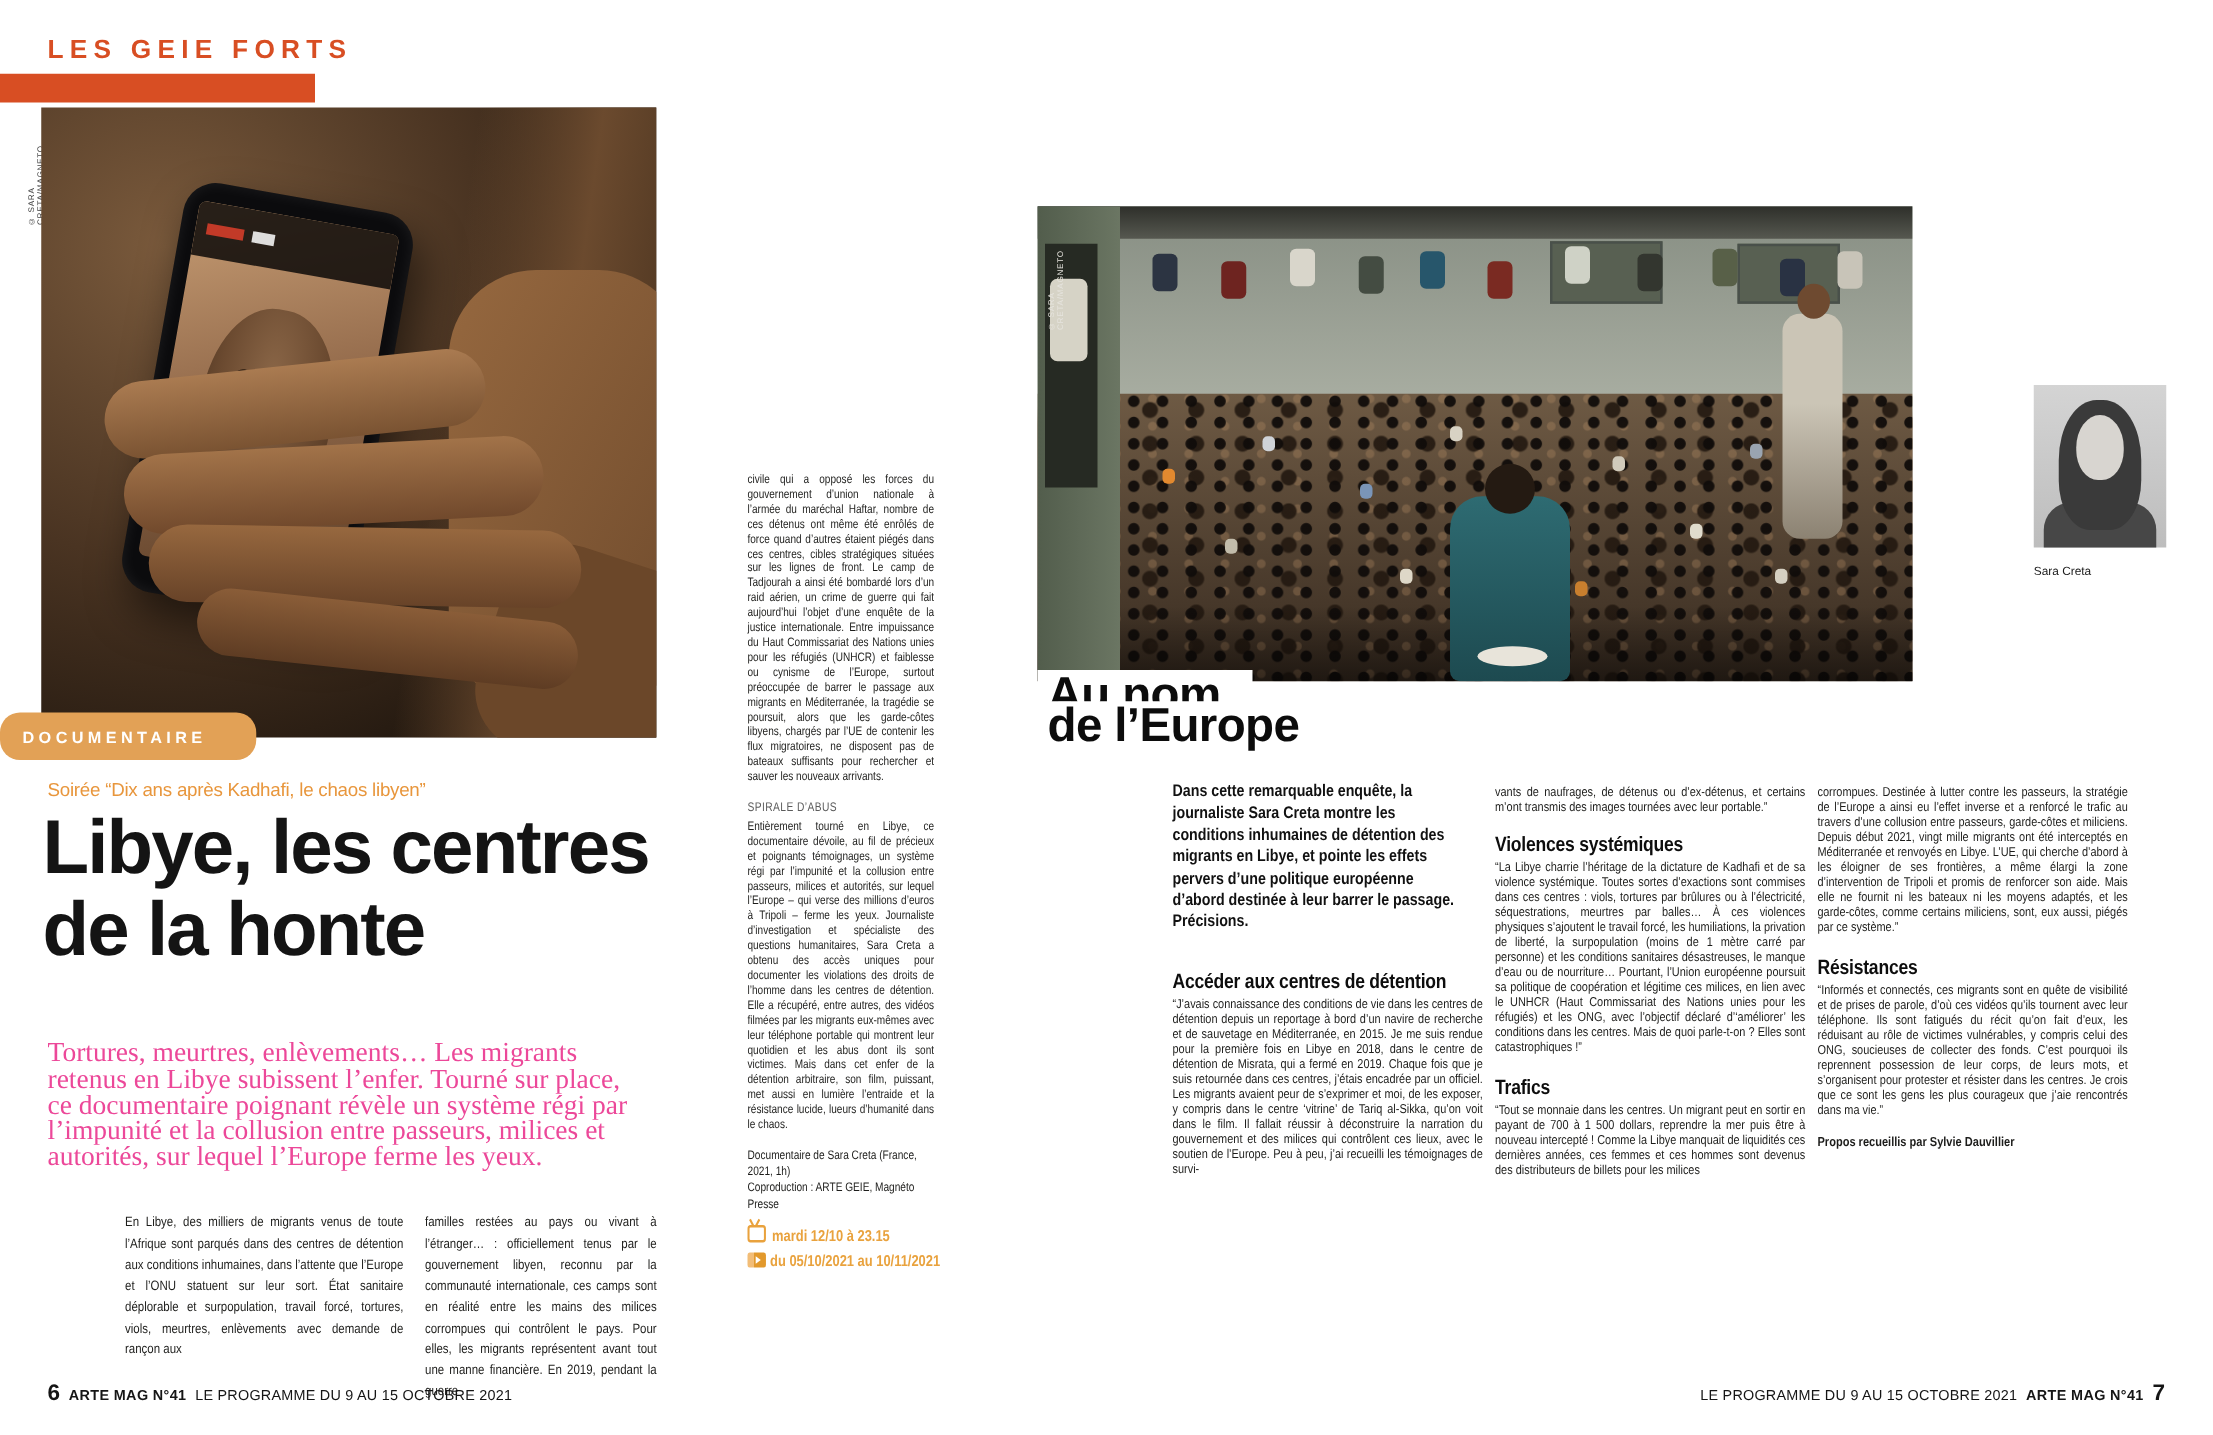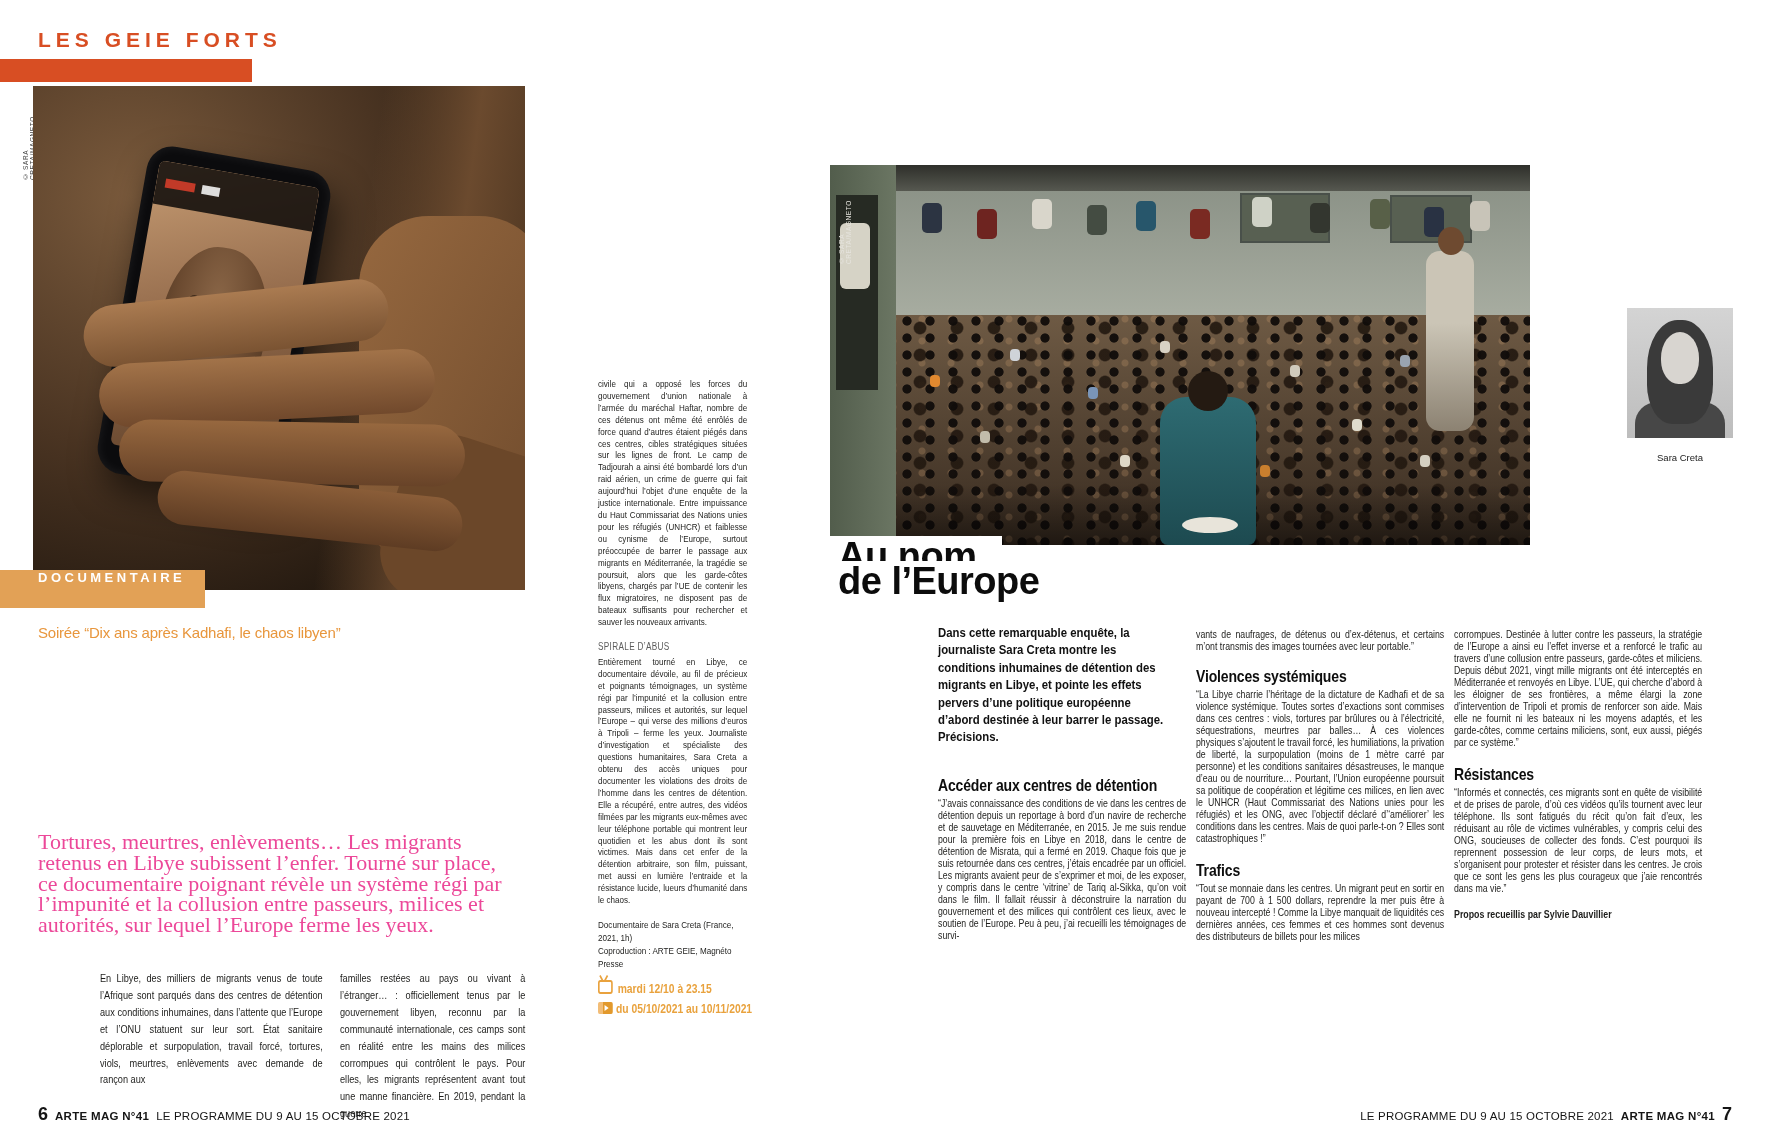--- a/index.html
+++ b/index.html
@@ -33,21 +33,21 @@
   .palm{position:absolute;left:326px;top:130px;width:190px;height:350px;border-radius:70px;
         background:linear-gradient(120deg,#96683f,#6e4a2c);}
   .wrist{position:absolute;left:356px;top:360px;width:180px;height:170px;transform:rotate(18deg);
         background:#6b4729;border-radius:50px;}
   .finger{position:absolute;border-radius:34px;background:linear-gradient(180deg,#aa7b51,#7a5332);}
   .f1{left:50px;top:206px;width:306px;height:62px;transform:rotate(-6deg);}
   .f2{left:66px;top:270px;width:336px;height:64px;transform:rotate(-3deg);background:linear-gradient(180deg,#a27349,#71492c);}
   .f3{left:86px;top:336px;width:346px;height:62px;transform:rotate(1deg);background:linear-gradient(180deg,#97683f,#684328);}
   .f4{left:124px;top:398px;width:306px;height:54px;transform:rotate(6deg);background:linear-gradient(180deg,#8a5d38,#5e3c23);}
   .doc-box{position:absolute;left:0;top:570px;width:205px;height:38px;background:#e2a156;
-           display:flex;align-items:flex-start;box-sizing:border-box;padding-left:38px;}
+           display:flex;align-items:center;box-sizing:border-box;padding-left:18px;border-radius:16px;}
   .doc-box span{color:#fff;font-weight:bold;font-size:13px;letter-spacing:3.5px;}
   .kicker{position:absolute;left:38px;top:624px;font-size:15px;font-weight:normal;color:#e8963c;letter-spacing:-.2px;}
   .title{position:absolute;left:34px;top:644px;font-size:61px;font-weight:bold;color:#141414;
          line-height:66px;letter-spacing:-1.5px;}
   .standfirst{position:absolute;left:38px;top:832px;width:470px;font-family:"Liberation Serif",serif;
               font-size:22px;line-height:20.8px;color:#ec4899;}
   .cond{transform-origin:0 0;text-align:justify;color:#1d1d1b;}
   .lcol1{position:absolute;left:100px;top:970px;width:262px;transform:scaleX(.85);
          font-size:10.8px;line-height:16.9px;}
   .lcol2{position:absolute;left:340px;top:970px;width:218px;transform:scaleX(.85);
@@ -116,21 +116,21 @@
   .rt1{top:536px;}
   .rt2{top:561px;}
   .portrait{position:absolute;left:1627px;top:308px;width:106px;height:130px;overflow:hidden;
      background:linear-gradient(#d4d4d4,#bdbdbd);}
   .hair{position:absolute;left:20px;top:12px;width:66px;height:104px;border-radius:46% 46% 38% 38%;
      background:#3a3a3a;}
   .pface{position:absolute;left:34px;top:24px;width:38px;height:52px;border-radius:50% 50% 46% 46%;
      background:#d8d5d0;}
   .shoulders{position:absolute;left:8px;top:94px;width:90px;height:40px;border-radius:22px 22px 0 0;
      background:#474747;}
-  .portrait-caption{position:absolute;left:1627px;top:452px;width:106px;text-align:center;
+  .portrait-caption{position:absolute;left:1627px;top:452px;width:106px;
      font-size:9.5px;color:#1a1a1a;}
   .rcol{position:absolute;width:292px;transform:scaleX(.85);transform-origin:0 0;
         font-size:10.3px;line-height:12px;text-align:justify;color:#1d1d1b;}
   .rc1{left:938px;top:624px;}
   .rc2{left:1196px;top:629px;}
   .rc3{left:1454px;top:629px;}
   .intro{font-weight:bold;font-size:13.4px;line-height:17.4px;text-align:left;width:268px;color:#111;}
   .h2{font-size:16.5px;line-height:18px;font-weight:bold;letter-spacing:-.2px;text-align:left;color:#0d0d0d;}
   .mt-int{margin-top:30px;}
   .mt-h{margin-top:14px;}
@@ -164,20 +164,24 @@
     <div class="finger f3"></div>
     <div class="finger f4"></div>
   </div>
 
   <div class="doc-box">
     <span>DOCUMENTAIRE</span>
   </div>
 
   <div class="kicker">Soirée “Dix ans après Kadhafi, le chaos libyen”</div>
 
+  <div class="title">
+    <div>Libye, les centres</div>
+    <div>de la honte</div>
+  </div>
 
   <div class="standfirst">Tortures, meurtres, enlèvements… Les migrants retenus en Libye subissent l’enfer. Tourné sur place, ce documentaire poignant révèle un système régi par l’impunité et la collusion entre passeurs, milices et autorités, sur lequel l’Europe ferme les yeux.</div>
 
   <div class="cond lcol1">En Libye, des milliers de migrants venus de toute l’Afrique sont parqués dans des centres de détention aux conditions inhumaines, dans l’attente que l’Europe et l’ONU statuent sur leur sort. État sanitaire déplorable et surpopulation, travail forcé, tortures, viols, meurtres, enlèvements avec demande de rançon aux</div>
   <div class="cond lcol2">familles restées au pays ou vivant à l’étranger… : officiellement tenus par le gouvernement libyen, reconnu par la communauté internationale, ces camps sont en réalité entre les mains des milices corrompues qui contrôlent le pays. Pour elles, les migrants représentent avant tout une manne financière. En 2019, pendant la guerre</div>
 
   <div class="cond lcol3">
     <div>civile qui a opposé les forces du gouvernement d’union nationale à l’armée du maréchal Haftar, nombre de ces détenus ont même été enrôlés de force quand d’autres étaient piégés dans ces centres, cibles stratégiques situées sur les lignes de front. Le camp de Tadjourah a ainsi été bombardé lors d’un raid aérien, un crime de guerre qui fait aujourd’hui l’objet d’une enquête de la justice internationale. Entre impuissance du Haut Commissariat des Nations unies pour les réfugiés (UNHCR) et faiblesse ou cynisme de l’Europe, surtout préoccupée de barrer le passage aux migrants en Méditerranée, la tragédie se poursuit, alors que les garde-côtes libyens, chargés par l’UE de contenir les flux migratoires, ne disposent pas de bateaux suffisants pour rechercher et sauver les nouveaux arrivants.</div>
     <div class="subhead">SPIRALE D’ABUS</div>
     <div class="l3b">Entièrement tourné en Libye, ce documentaire dévoile, au fil de précieux et poignants témoignages, un système régi par l’impunité et la collusion entre passeurs, milices et autorités, sur lequel l’Europe – qui verse des millions d’euros à Tripoli – ferme les yeux. Journaliste d’investigation et spécialiste des questions humanitaires, Sara Creta a obtenu des accès uniques pour documenter les violations des droits de l’homme dans les centres de détention. Elle a récupéré, entre autres, des vidéos filmées par les migrants eux-mêmes avec leur téléphone portable qui montrent leur quotidien et les abus dont ils sont victimes. Mais dans cet enfer de la détention arbitraire, son film, puissant, met aussi en lumière l’entraide et la résistance lucide, lueurs d’humanité dans le chaos.</div>

